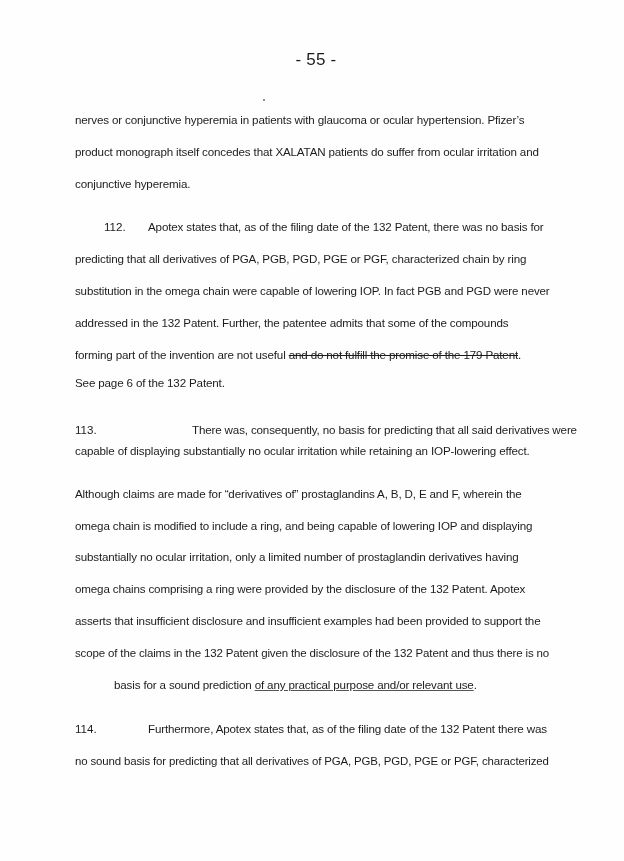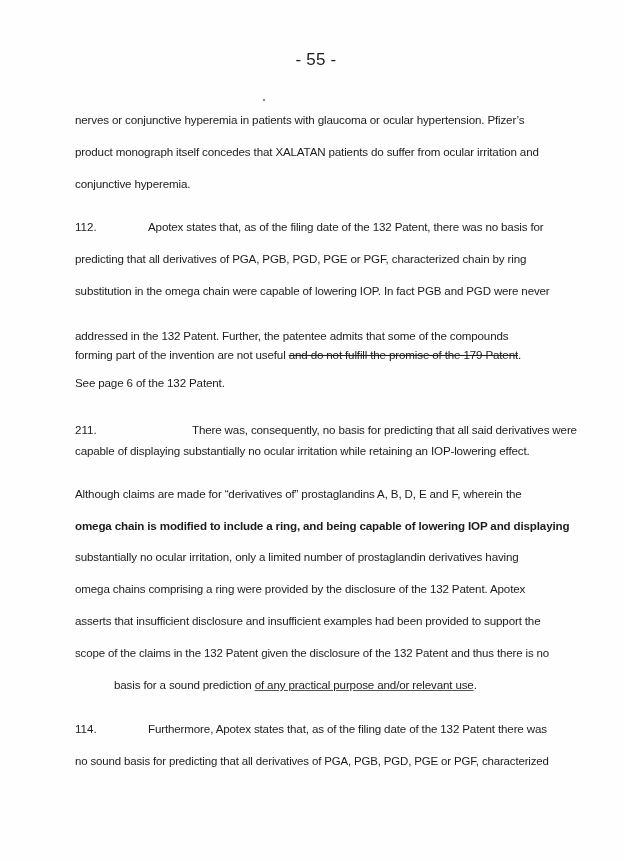--- a/index.html
+++ b/index.html
@@ -23,35 +23,35 @@
   <div class="page-num">- 55 -</div>
   <div class="speck" style="left:263px; top:99px;"></div>
 
   <div>
     <div class="line" style="top:112px;">nerves or conjunctive hyperemia in patients with glaucoma or ocular hypertension.  Pfizer’s</div>
     <div class="line" style="top:144px;">product monograph itself concedes that XALATAN patients do suffer from ocular irritation and</div>
     <div class="line" style="top:176px;">conjunctive hyperemia.</div>
   </div>
 
   <div>
-    <div class="num" style="top:219px;">112.</div>
+    <div class="num" style="top:219px;margin-left:29px;">112.</div>
     <div class="line" style="top:219px; left:148px;">Apotex states that, as of the filing date of the 132 Patent, there was no basis for</div>
     <div class="line" style="top:251px;">predicting that all derivatives of PGA, PGB, PGD, PGE or PGF, characterized chain by ring</div>
     <div class="line" style="top: 283px; transform: scaleX(0.996);">substitution in the omega chain were capable of lowering IOP. In fact PGB and PGD were never</div>
-    <div class="line" style="top:315px;margin-top:13px;">addressed in the 132 Patent.  Further, the patentee admits that some of the compounds</div>
+    <div class="line" style="top:315px;">addressed in the 132 Patent.  Further, the patentee admits that some of the compounds</div>
     <div class="line" style="top:347px;"><span>forming part of the invention are not useful </span><span class="strike">and do not fulfill the promise of the 179 Patent</span><span>.</span></div>
     <div class="line" style="top:375px;text-align:right;">See page 6 of the 132 Patent.</div>
   </div>
 
   <div>
-    <div class="num" style="top:422px;">211.</div>
+    <div class="num" style="top:422px;">113.</div>
     <div class="line" style="top:422px; left:148px;margin-left:44px;">There was, consequently, no basis for predicting that all said derivatives were</div>
     <div class="line" style="top:443px;">capable of displaying substantially no ocular irritation while retaining an IOP-lowering effect.</div>
     <div class="line" style="top:486px;">Although claims are made for “derivatives of” prostaglandins A, B, D, E and F, wherein the</div>
-    <div class="line" style="top:518px;font-weight:bold;">omega chain is modified to include a ring, and being capable of lowering IOP and displaying</div>
+    <div class="line" style="top:518px;">omega chain is modified to include a ring, and being capable of lowering IOP and displaying</div>
     <div class="line" style="top:549px;">substantially no ocular irritation, only a limited number of prostaglandin derivatives having</div>
     <div class="line" style="top:581px;">omega chains comprising a ring were provided by the disclosure of the 132 Patent.  Apotex</div>
     <div class="line" style="top:613px;">asserts that insufficient disclosure and insufficient examples had been provided to support the</div>
     <div class="line" style="top: 645px; transform: scaleX(0.992);">scope of the claims in the 132 Patent given the disclosure of the 132 Patent and thus there is no</div>
     <div class="line" style="top:677px;margin-left:39px;"><span>basis for a sound prediction </span><span class="under">of any practical purpose and/or relevant use</span><span>.</span></div>
   </div>
 
   <div>
     <div class="num" style="top:721px;">114.</div>
     <div class="line" style="top:721px; left:148px;">Furthermore, Apotex states that, as of the filing date of the 132 Patent there was</div>

